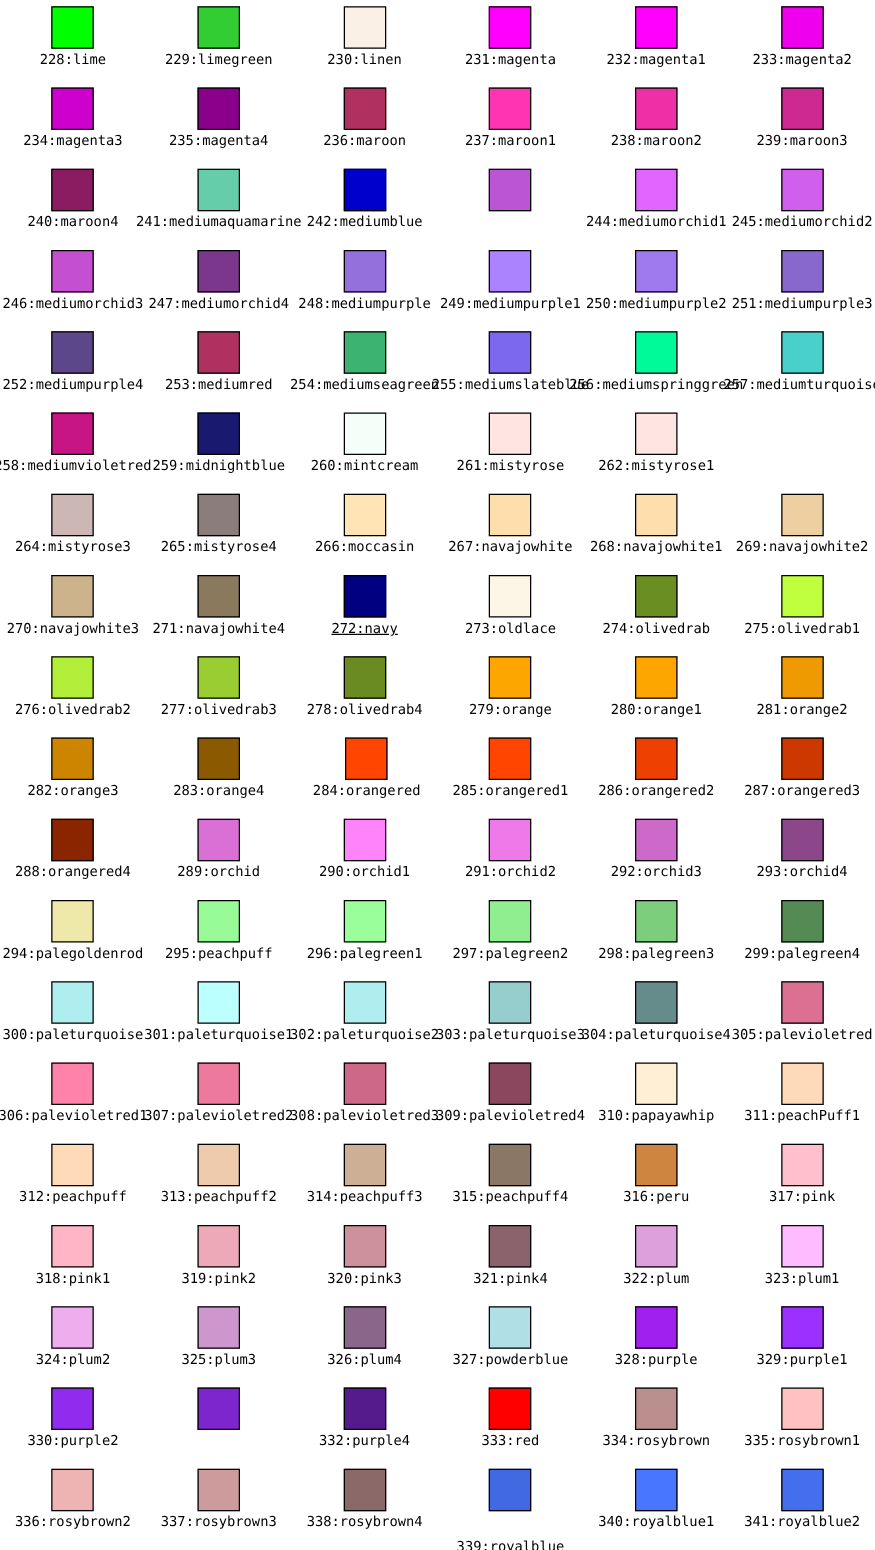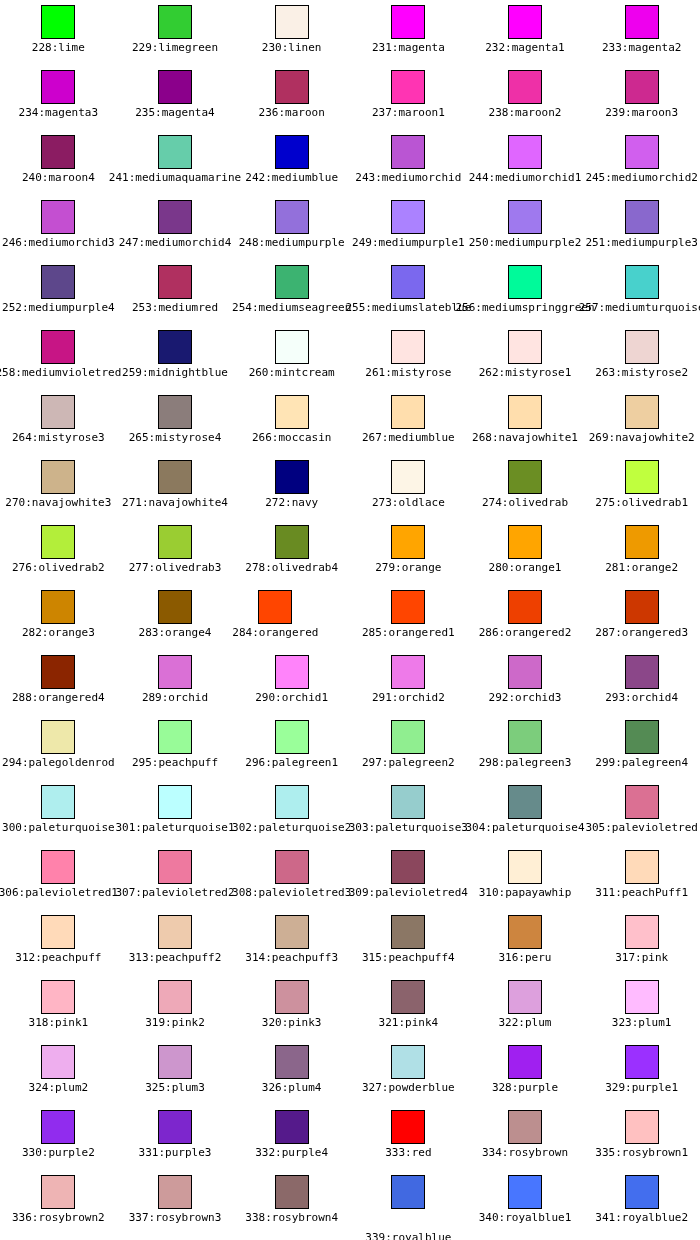--- a/index.html
+++ b/index.html
@@ -146,21 +146,20 @@
     <div class="cell" style="left: 233.333px; top: 130px; width: 116.667px;">
       <div class="swatch-wrap" style="width: 116.667px;">
         <div class="swatch" title="242:mediumblue" style="background: rgb(0, 0, 205); border-color: rgb(0, 0, 0);"></div>
       </div>
       <div class="label" style="left: -99.9997px; color: rgb(0, 0, 0);">242:mediumblue</div>
     </div>
     <div class="cell" style="left: 350px; top: 130px; width: 116.667px;">
       <div class="swatch-wrap" style="width: 116.667px;">
         <div class="swatch" title="243:mediumorchid" style="background: rgb(186, 85, 211); border-color: rgb(0, 0, 0);"></div>
       </div>
-      <div class="label" style="left: -99.9997px; color: rgb(0, 0, 0);">243:mediumorchid</div>
     </div>
     <div class="cell" style="left: 466.667px; top: 130px; width: 116.667px;">
       <div class="swatch-wrap" style="width: 116.667px;">
         <div class="swatch" title="244:mediumorchid1" style="background: rgb(224, 102, 255); border-color: rgb(0, 0, 0);"></div>
       </div>
       <div class="label" style="left: -99.9997px; color: rgb(0, 0, 0);">244:mediumorchid1</div>
     </div>
     <div class="cell" style="left: 583.333px; top: 130px; width: 116.667px;">
       <div class="swatch-wrap" style="width: 116.667px;">
         <div class="swatch" title="245:mediumorchid2" style="background: rgb(209, 95, 238); border-color: rgb(0, 0, 0);"></div>
@@ -262,26 +261,20 @@
         <div class="swatch" title="261:mistyrose" style="background: rgb(255, 228, 225); border-color: rgb(0, 0, 0);"></div>
       </div>
       <div class="label" style="left: -99.9997px; color: rgb(0, 0, 0);">261:mistyrose</div>
     </div>
     <div class="cell" style="left: 466.667px; top: 325px; width: 116.667px;">
       <div class="swatch-wrap" style="width: 116.667px;">
         <div class="swatch" title="262:mistyrose1" style="background: rgb(255, 228, 225); border-color: rgb(0, 0, 0);"></div>
       </div>
       <div class="label" style="left: -99.9997px; color: rgb(0, 0, 0);">262:mistyrose1</div>
     </div>
-    <div class="cell" style="left: 583.333px; top: 325px; width: 116.667px;">
-      <div class="swatch-wrap" style="width: 116.667px;">
-        <div class="swatch" title="263:mistyrose2" style="background: rgb(238, 213, 210); border-color: rgb(0, 0, 0);"></div>
-      </div>
-      <div class="label" style="left: -99.9997px; color: rgb(0, 0, 0);">263:mistyrose2</div>
-    </div>
     <div class="cell" style="left: 0px; top: 390px; width: 116.667px;">
       <div class="swatch-wrap" style="width: 116.667px;">
         <div class="swatch" title="264:mistyrose3" style="background: rgb(205, 183, 181); border-color: rgb(0, 0, 0);"></div>
       </div>
       <div class="label" style="left: -99.9997px; color: rgb(0, 0, 0);">264:mistyrose3</div>
     </div>
     <div class="cell" style="left: 116.667px; top: 390px; width: 116.667px;">
       <div class="swatch-wrap" style="width: 116.667px;">
         <div class="swatch" title="265:mistyrose4" style="background: rgb(139, 125, 123); border-color: rgb(0, 0, 0);"></div>
       </div>
@@ -290,21 +283,21 @@
     <div class="cell" style="left: 233.333px; top: 390px; width: 116.667px;">
       <div class="swatch-wrap" style="width: 116.667px;">
         <div class="swatch" title="266:moccasin" style="background: rgb(255, 228, 181); border-color: rgb(0, 0, 0);"></div>
       </div>
       <div class="label" style="left: -99.9997px; color: rgb(0, 0, 0);">266:moccasin</div>
     </div>
     <div class="cell" style="left: 350px; top: 390px; width: 116.667px;">
       <div class="swatch-wrap" style="width: 116.667px;">
         <div class="swatch" title="267:navajowhite" style="background: rgb(255, 222, 173); border-color: rgb(0, 0, 0);"></div>
       </div>
-      <div class="label" style="left: -99.9997px; color: rgb(0, 0, 0);">267:mediumblue</div>
+      <div class="label" style="left: -99.9997px; color: rgb(0, 0, 0);">267:navajowhite</div>
     </div>
     <div class="cell" style="left: 466.667px; top: 390px; width: 116.667px;">
       <div class="swatch-wrap" style="width: 116.667px;">
         <div class="swatch" title="268:navajowhite1" style="background: rgb(255, 222, 173); border-color: rgb(0, 0, 0);"></div>
       </div>
       <div class="label" style="left: -99.9997px; color: rgb(0, 0, 0);">268:navajowhite1</div>
     </div>
     <div class="cell" style="left: 583.333px; top: 390px; width: 116.667px;">
       <div class="swatch-wrap" style="width: 116.667px;">
         <div class="swatch" title="269:navajowhite2" style="background: rgb(238, 207, 161); border-color: rgb(0, 0, 0);"></div>
@@ -320,21 +313,21 @@
     <div class="cell" style="left: 116.667px; top: 455px; width: 116.667px;">
       <div class="swatch-wrap" style="width: 116.667px;">
         <div class="swatch" title="271:navajowhite4" style="background: rgb(139, 121, 94); border-color: rgb(0, 0, 0);"></div>
       </div>
       <div class="label" style="left: -99.9997px; color: rgb(0, 0, 0);">271:navajowhite4</div>
     </div>
     <div class="cell" style="left: 233.333px; top: 455px; width: 116.667px;">
       <div class="swatch-wrap" style="width: 116.667px;">
         <div class="swatch" title="272:navy" style="background: rgb(0, 0, 128); border-color: rgb(0, 0, 0);"></div>
       </div>
-      <div class="label" style="left: -99.9997px; color: rgb(0, 0, 0);">272:navy</div>
+      <div class="label" style="left: -99.9997px; color: rgb(0, 0, 0); text-decoration: underline;">272:navy</div>
     </div>
     <div class="cell" style="left: 350px; top: 455px; width: 116.667px;">
       <div class="swatch-wrap" style="width: 116.667px;">
         <div class="swatch" title="273:oldlace" style="background: rgb(253, 245, 230); border-color: rgb(0, 0, 0);"></div>
       </div>
       <div class="label" style="left: -99.9997px; color: rgb(0, 0, 0);">273:oldlace</div>
     </div>
     <div class="cell" style="left: 466.667px; top: 455px; width: 116.667px;">
       <div class="swatch-wrap" style="width: 116.667px;">
         <div class="swatch" title="274:olivedrab" style="background: rgb(107, 142, 35); border-color: rgb(0, 0, 0);"></div>
@@ -388,21 +381,21 @@
         <div class="swatch" title="282:orange3" style="background: rgb(205, 133, 0); border-color: rgb(0, 0, 0);"></div>
       </div>
       <div class="label" style="left: -99.9997px; color: rgb(0, 0, 0);">282:orange3</div>
     </div>
     <div class="cell" style="left: 116.667px; top: 585px; width: 116.667px;">
       <div class="swatch-wrap" style="width: 116.667px;">
         <div class="swatch" title="283:orange4" style="background: rgb(139, 90, 0); border-color: rgb(0, 0, 0);"></div>
       </div>
       <div class="label" style="left: -99.9997px; color: rgb(0, 0, 0);">283:orange4</div>
     </div>
-    <div class="cell" style="left: 217px; top: 585px; width: 116.667px;">
+    <div class="cell" style="left: 235px; top: 585px; width: 116.667px;">
       <div class="swatch-wrap" style="width: 116.667px;">
         <div class="swatch" title="284:orangered" style="background: rgb(255, 69, 0); border-color: rgb(0, 0, 0);"></div>
       </div>
       <div class="label" style="left: -99.9997px; color: rgb(0, 0, 0);">284:orangered</div>
     </div>
     <div class="cell" style="left: 350px; top: 585px; width: 116.667px;">
       <div class="swatch-wrap" style="width: 116.667px;">
         <div class="swatch" title="285:orangered1" style="background: rgb(255, 69, 0); border-color: rgb(0, 0, 0);"></div>
       </div>
       <div class="label" style="left: -99.9997px; color: rgb(0, 0, 0);">285:orangered1</div>
@@ -674,21 +667,20 @@
     <div class="cell" style="left: 0px; top: 1105px; width: 116.667px;">
       <div class="swatch-wrap" style="width: 116.667px;">
         <div class="swatch" title="330:purple2" style="background: rgb(145, 44, 238); border-color: rgb(0, 0, 0);"></div>
       </div>
       <div class="label" style="left: -99.9997px; color: rgb(0, 0, 0);">330:purple2</div>
     </div>
     <div class="cell" style="left: 116.667px; top: 1105px; width: 116.667px;">
       <div class="swatch-wrap" style="width: 116.667px;">
         <div class="swatch" title="331:purple3" style="background: rgb(125, 38, 205); border-color: rgb(0, 0, 0);"></div>
       </div>
-      <div class="label" style="left: -99.9997px; color: rgb(0, 0, 0);">331:purple3</div>
     </div>
     <div class="cell" style="left: 233.333px; top: 1105px; width: 116.667px;">
       <div class="swatch-wrap" style="width: 116.667px;">
         <div class="swatch" title="332:purple4" style="background: rgb(85, 26, 139); border-color: rgb(0, 0, 0);"></div>
       </div>
       <div class="label" style="left: -99.9997px; color: rgb(0, 0, 0);">332:purple4</div>
     </div>
     <div class="cell" style="left: 350px; top: 1105px; width: 116.667px;">
       <div class="swatch-wrap" style="width: 116.667px;">
         <div class="swatch" title="333:red" style="background: rgb(255, 0, 0); border-color: rgb(0, 0, 0);"></div>

